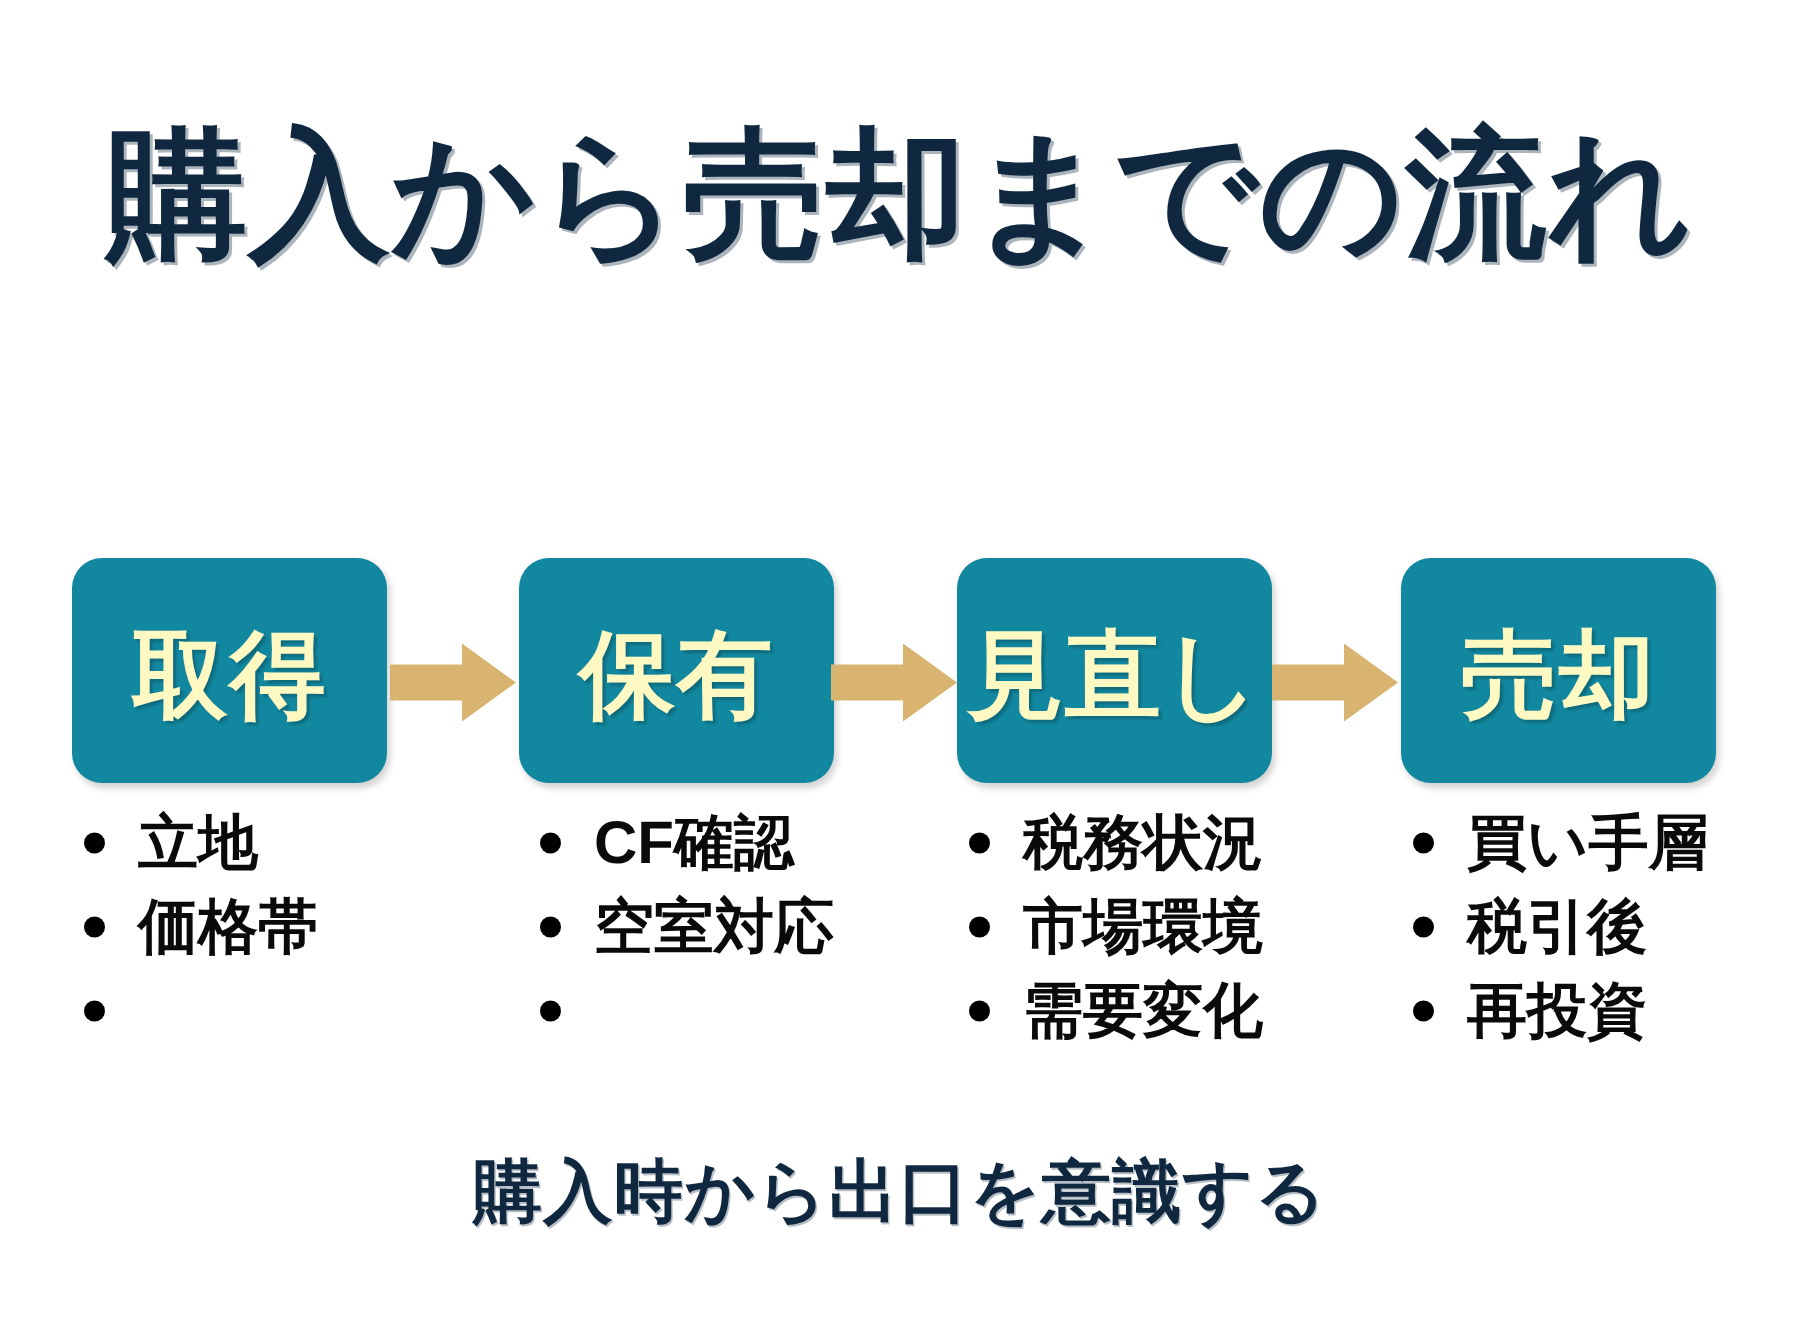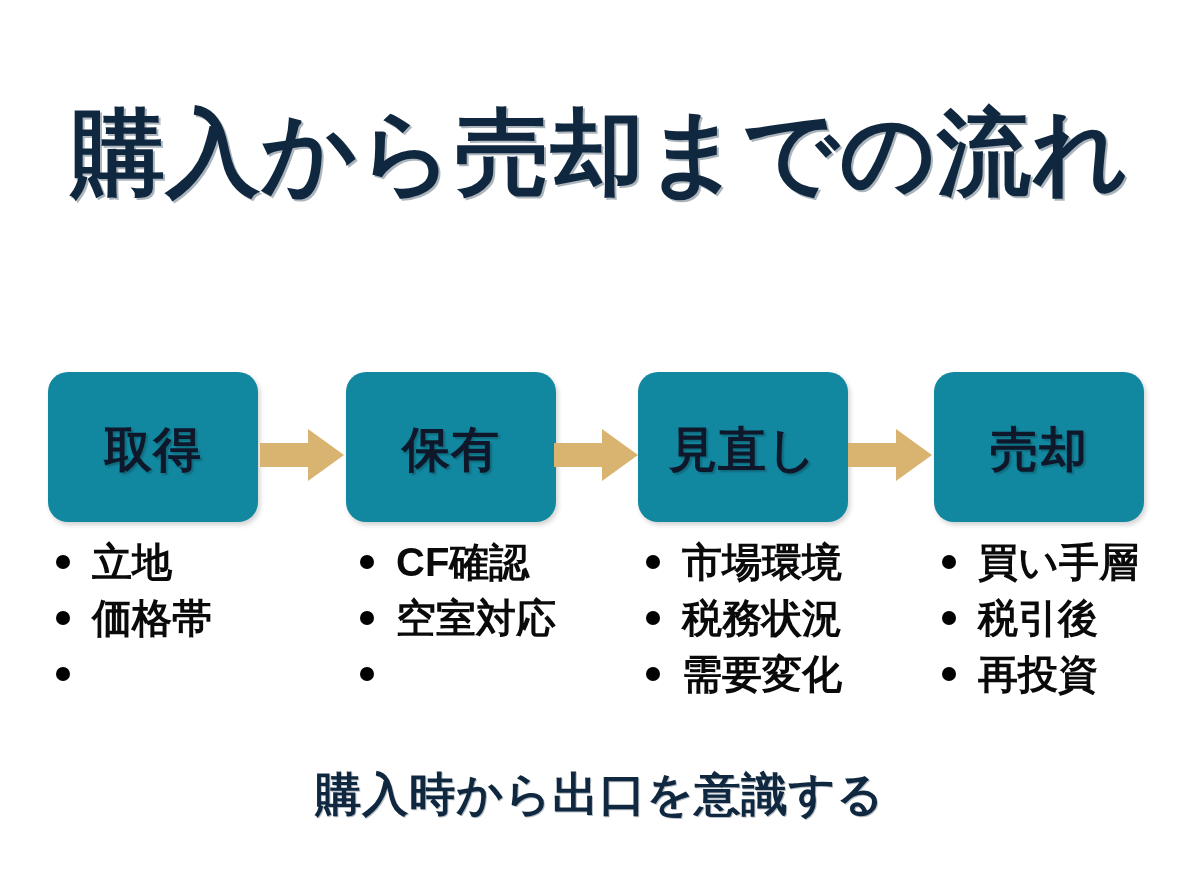--- a/index.html
+++ b/index.html
@@ -29,21 +29,20 @@
     top: 78px;
     width: 1200px;
     text-align: center;
     font-size: 94px;
     line-height: 104px;
     font-weight: 700;
     color: #10283f;
     letter-spacing: 1px;
     text-shadow: 2px 2px 0 rgba(16,40,63,0.35);
     white-space: nowrap;
-    margin-top: 23px;
   }
 
   
   .flow {
     position: absolute;
     left: 48px;
     top: 372px;
     width: 1104px;
     height: 150px;
   }
@@ -59,22 +58,22 @@
     display: flex;
     align-items: center;
     justify-content: center;
   }
   .stage-box.b0 { left: 0px; }
   .stage-box.b1 { left: 298px; text-align: center; }
   .stage-box.b2 { left: 590px; text-align: right; }
   .stage-box.b3 { left: 886px; }
 
   .stage-label {
-    color: #0f172a;
-    font-size: 48px;
+    color: #fef9c3;
+    font-size: 64px;
     font-weight: 700;
     line-height: 1;
     letter-spacing: 1px;
     text-shadow: 2px 2px 2px rgba(0,0,0,0.22);
     white-space: nowrap;
     margin-top: 6px;
   }
 
   .arrow {
     position: absolute;
@@ -214,28 +213,28 @@
         <span class="bullet-text">空室対応</span>
       </div>
       <div class="bullet-item">
         <span class="dot"></span>
       </div>
     </div>
 
     <div class="bullet-col c2">
       <div class="bullet-item">
         <span class="dot"></span>
+        <span class="bullet-text">税務状況</span>
+      </div>
+      <div class="bullet-item">
+        <span class="dot"></span>
         <span class="bullet-text">市場環境</span>
       </div>
       <div class="bullet-item">
         <span class="dot"></span>
-        <span class="bullet-text">税務状況</span>
-      </div>
-      <div class="bullet-item">
-        <span class="dot"></span>
         <span class="bullet-text">需要変化</span>
       </div>
     </div>
 
     <div class="bullet-col c3">
       <div class="bullet-item">
         <span class="dot"></span>
         <span class="bullet-text">買い手層</span>
       </div>
       <div class="bullet-item">

